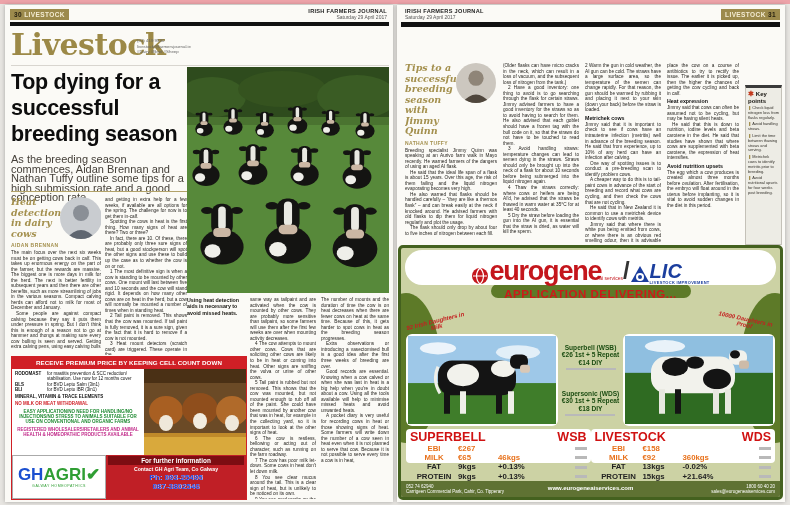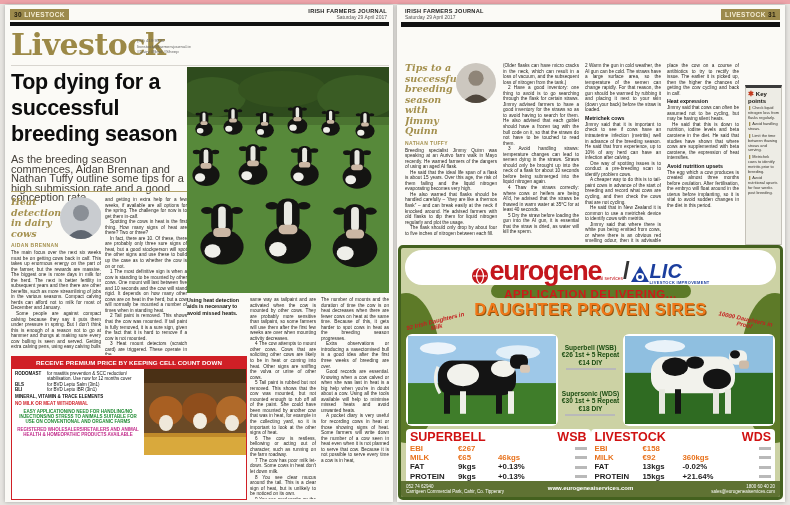--- a/index.html
+++ b/index.html
@@ -78,25 +78,25 @@
   .etag2{position:absolute;left:0;right:0;top:52px;text-align:center;font-size:16.5px;font-weight:700;color:#f07818;letter-spacing:.5px;text-shadow:1px 1px 0 #94540e;}
   .rosette{position:absolute;font-size:6px;font-weight:700;font-style:italic;color:#c42020;width:70px;text-align:center;}
   .rosL{left:0px;top:70px;transform:rotate(-14deg);}
   .rosR{right:0px;top:68px;transform:rotate(12deg);}
   .epanels{position:absolute;left:5px;right:5px;top:86px;height:92px;display:flex;gap:3px;}
   .ephoto{flex:none;width:152px;background:#fff;border-radius:6px;padding:2px;box-sizing:border-box;}
   .eoffers{flex:1;display:flex;flex-direction:column;justify-content:space-around;align-items:center;}
   .offer{text-align:center;}
   .offer .oname,.offer .oprice,.offer .odiy{font-size:6.6px;font-weight:700;color:#1c4d12;line-height:7.6px;}
   .microline{height:2px;width:50px;background:#b9b9b9;margin:1.5px auto 0;}
-  .etables{position:absolute;left:5px;right:5px;top:181px;height:68px;display:flex;justify-content:space-between;}
+  .etables{position:absolute;left:5px;right:5px;top:181px;height:34px;display:flex;justify-content:space-between;}
   .etable{width:186px;background:#fff;border-radius:4px;padding:1px 4px;box-sizing:border-box;}
   .thead{display:flex;justify-content:space-between;font-size:12.5px;font-weight:700;color:#d01212;line-height:14px;}
   .trow{display:flex;font-size:7.8px;font-weight:700;line-height:9.2px;color:#222;align-items:center;}
-  .trow .c1{width:48px;} .trow .c2{width:40px;} .trow .c3{width:52px;}
+  .trow .c1{width:48px;text-align:center;} .trow .c2{width:40px;} .trow .c3{width:52px;}
   .trow.orange{color:#e8721c;}
   .relbar{width:12px;height:3px;background:#b9b9b9;margin-left:auto;}
   .escript{position:absolute;left:0;right:0;top:234px;text-align:center;font-family:"DejaVu Serif",serif;font-style:italic;font-weight:700;font-size:10.5px;color:#e0457b;}
   .efoot{position:absolute;left:0;right:0;bottom:0;height:16px;background:#5f7233;color:#fff;display:flex;align-items:center;font-size:4.5px;line-height:5.4px;padding:0 5px;box-sizing:border-box;}
   .efoot .fl{width:120px;} .efoot .fc{flex:1;text-align:center;font-weight:700;font-size:6px;} .efoot .fr{width:120px;text-align:right;}
   .iconb{flex:none;}
 </style>
 </head>
 <body>
 
@@ -237,20 +237,32 @@
           <ellipse cx="56" cy="40" rx="18" ry="16" fill="#8f4e1c"></ellipse>
           <ellipse cx="88" cy="42" rx="16" ry="15" fill="#b06a2a"></ellipse>
           <ellipse cx="22" cy="54" rx="7" ry="8" fill="#efe8da"></ellipse>
           <ellipse cx="56" cy="52" rx="7" ry="8" fill="#f2ecdf"></ellipse>
           <ellipse cx="88" cy="54" rx="7" ry="8" fill="#efe8da"></ellipse>
           <rect y="66" width="102" height="20" fill="#d9a93c"></rect>
           <rect y="64" width="102" height="4" fill="#c08a2a"></rect>
         </svg>
       </div>
     </div>
+    <div class="ghbottom">
+      <div class="ghlogo">
+        <div class="big"><span class="gh">GH</span><span class="agri">AGRI</span><span class="agri">✔</span></div>
+        <div class="sub">GALWAY HOMEOPATHICS</div>
+      </div>
+      <div class="ghinfo">
+        <div class="fi">For further information</div>
+        <div class="ct">Contact GH Agri Team, Co Galway</div>
+        <div class="ph">Ph: 093-25495</div>
+        <div class="ph">087-3802546</div>
+      </div>
+    </div>
   </div>
 </div>
 
 <div class="page" id="pageR">
   <div class="jblock" style="left:8px;text-align:left;">
     <div class="jn1">IRISH FARMERS JOURNAL</div>
     <div>Saturday 29 April 2017</div>
   </div>
   <div class="badge" style="right:5px;top:4px;">
     <span class="blab">LIVESTOCK</span>
@@ -345,21 +357,20 @@
       </svg>
       <span class="licwrap">
         <span>
           <div class="licword">LIC</div>
           <div class="licsub">LIVESTOCK IMPROVEMENT</div>
         </span>
       </span>
     </div>
 
     <div class="etag1">APPLICATION DELIVERING...</div>
-    <div class="etag2">DAUGHTER PROVEN SIRES</div>
     <div class="rosette rosL">92 Irish Daughters in Milk</div>
     <div class="rosette rosR">10000 Daughters in Proof</div>
 
     <div class="epanels">
       <div class="ephoto">
         <svg width="100%" height="100%" viewBox="0 0 148 86" preserveAspectRatio="none">
           <rect width="148" height="50" fill="#9ec8e8"></rect>
           <ellipse cx="30" cy="12" rx="18" ry="6" fill="#fff" opacity=".8"></ellipse>
           <ellipse cx="110" cy="16" rx="22" ry="7" fill="#fff" opacity=".7"></ellipse>
           <rect y="46" width="148" height="40" fill="#3f7d2a"></rect>

